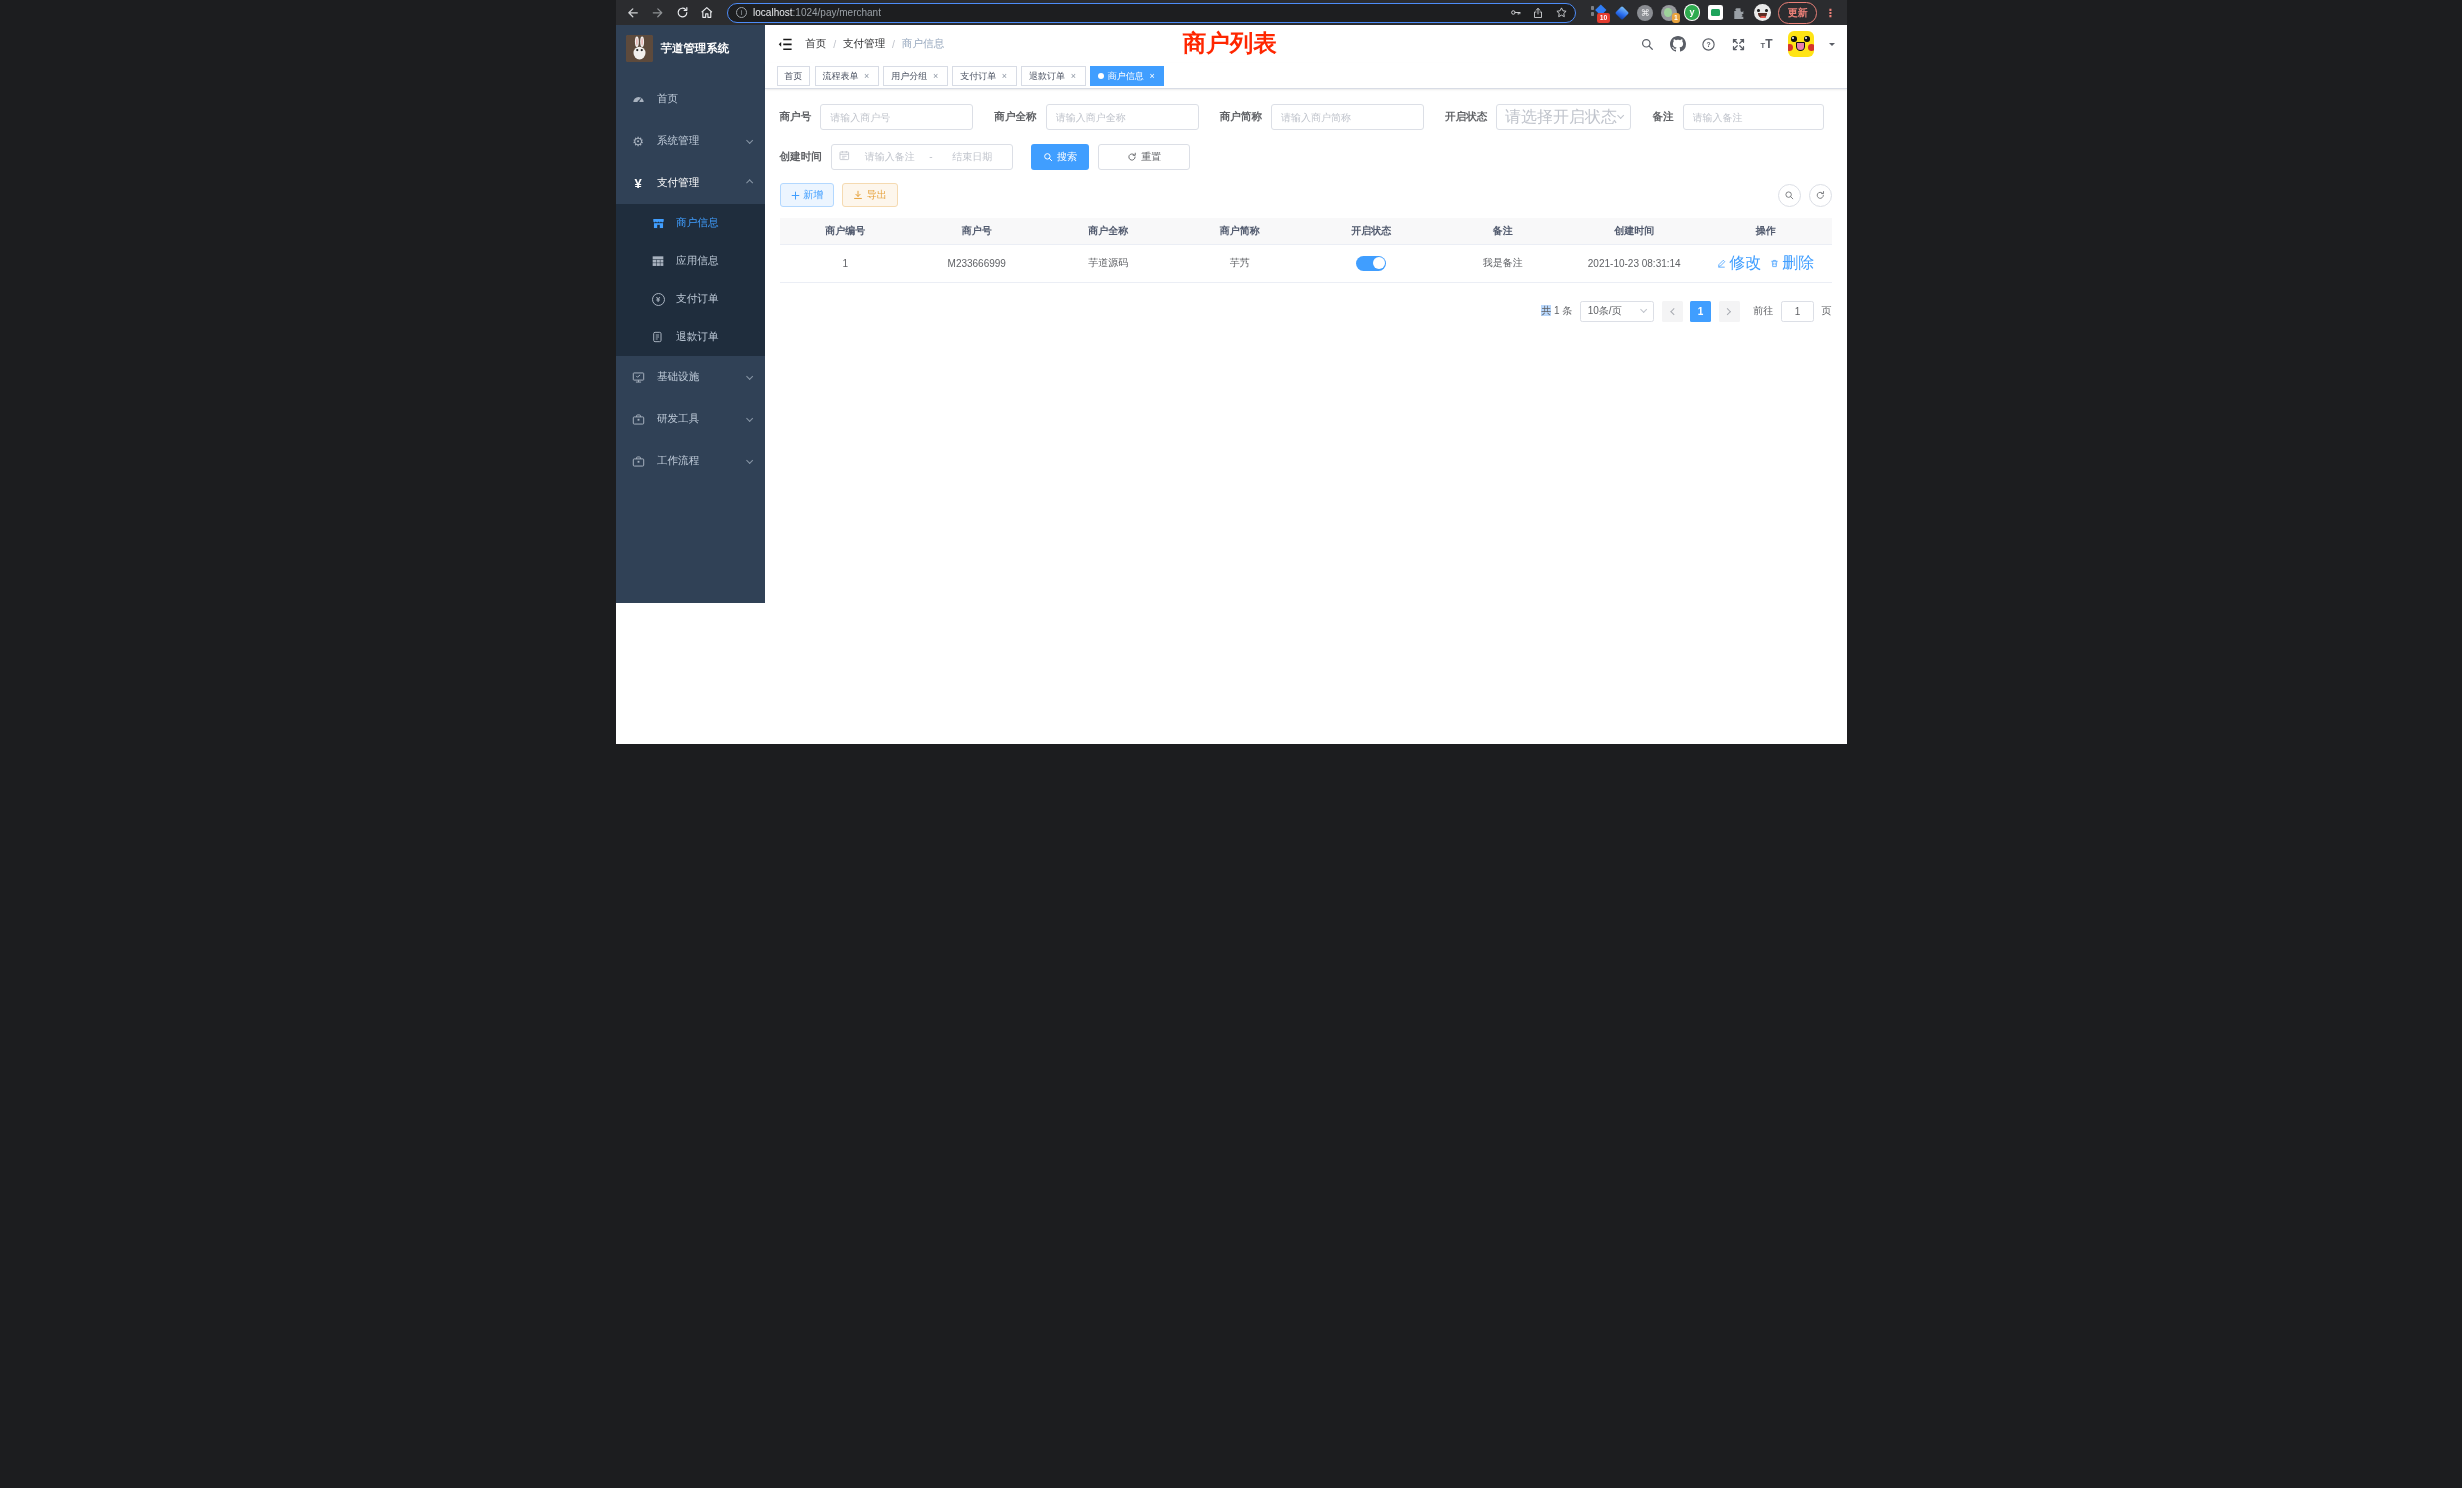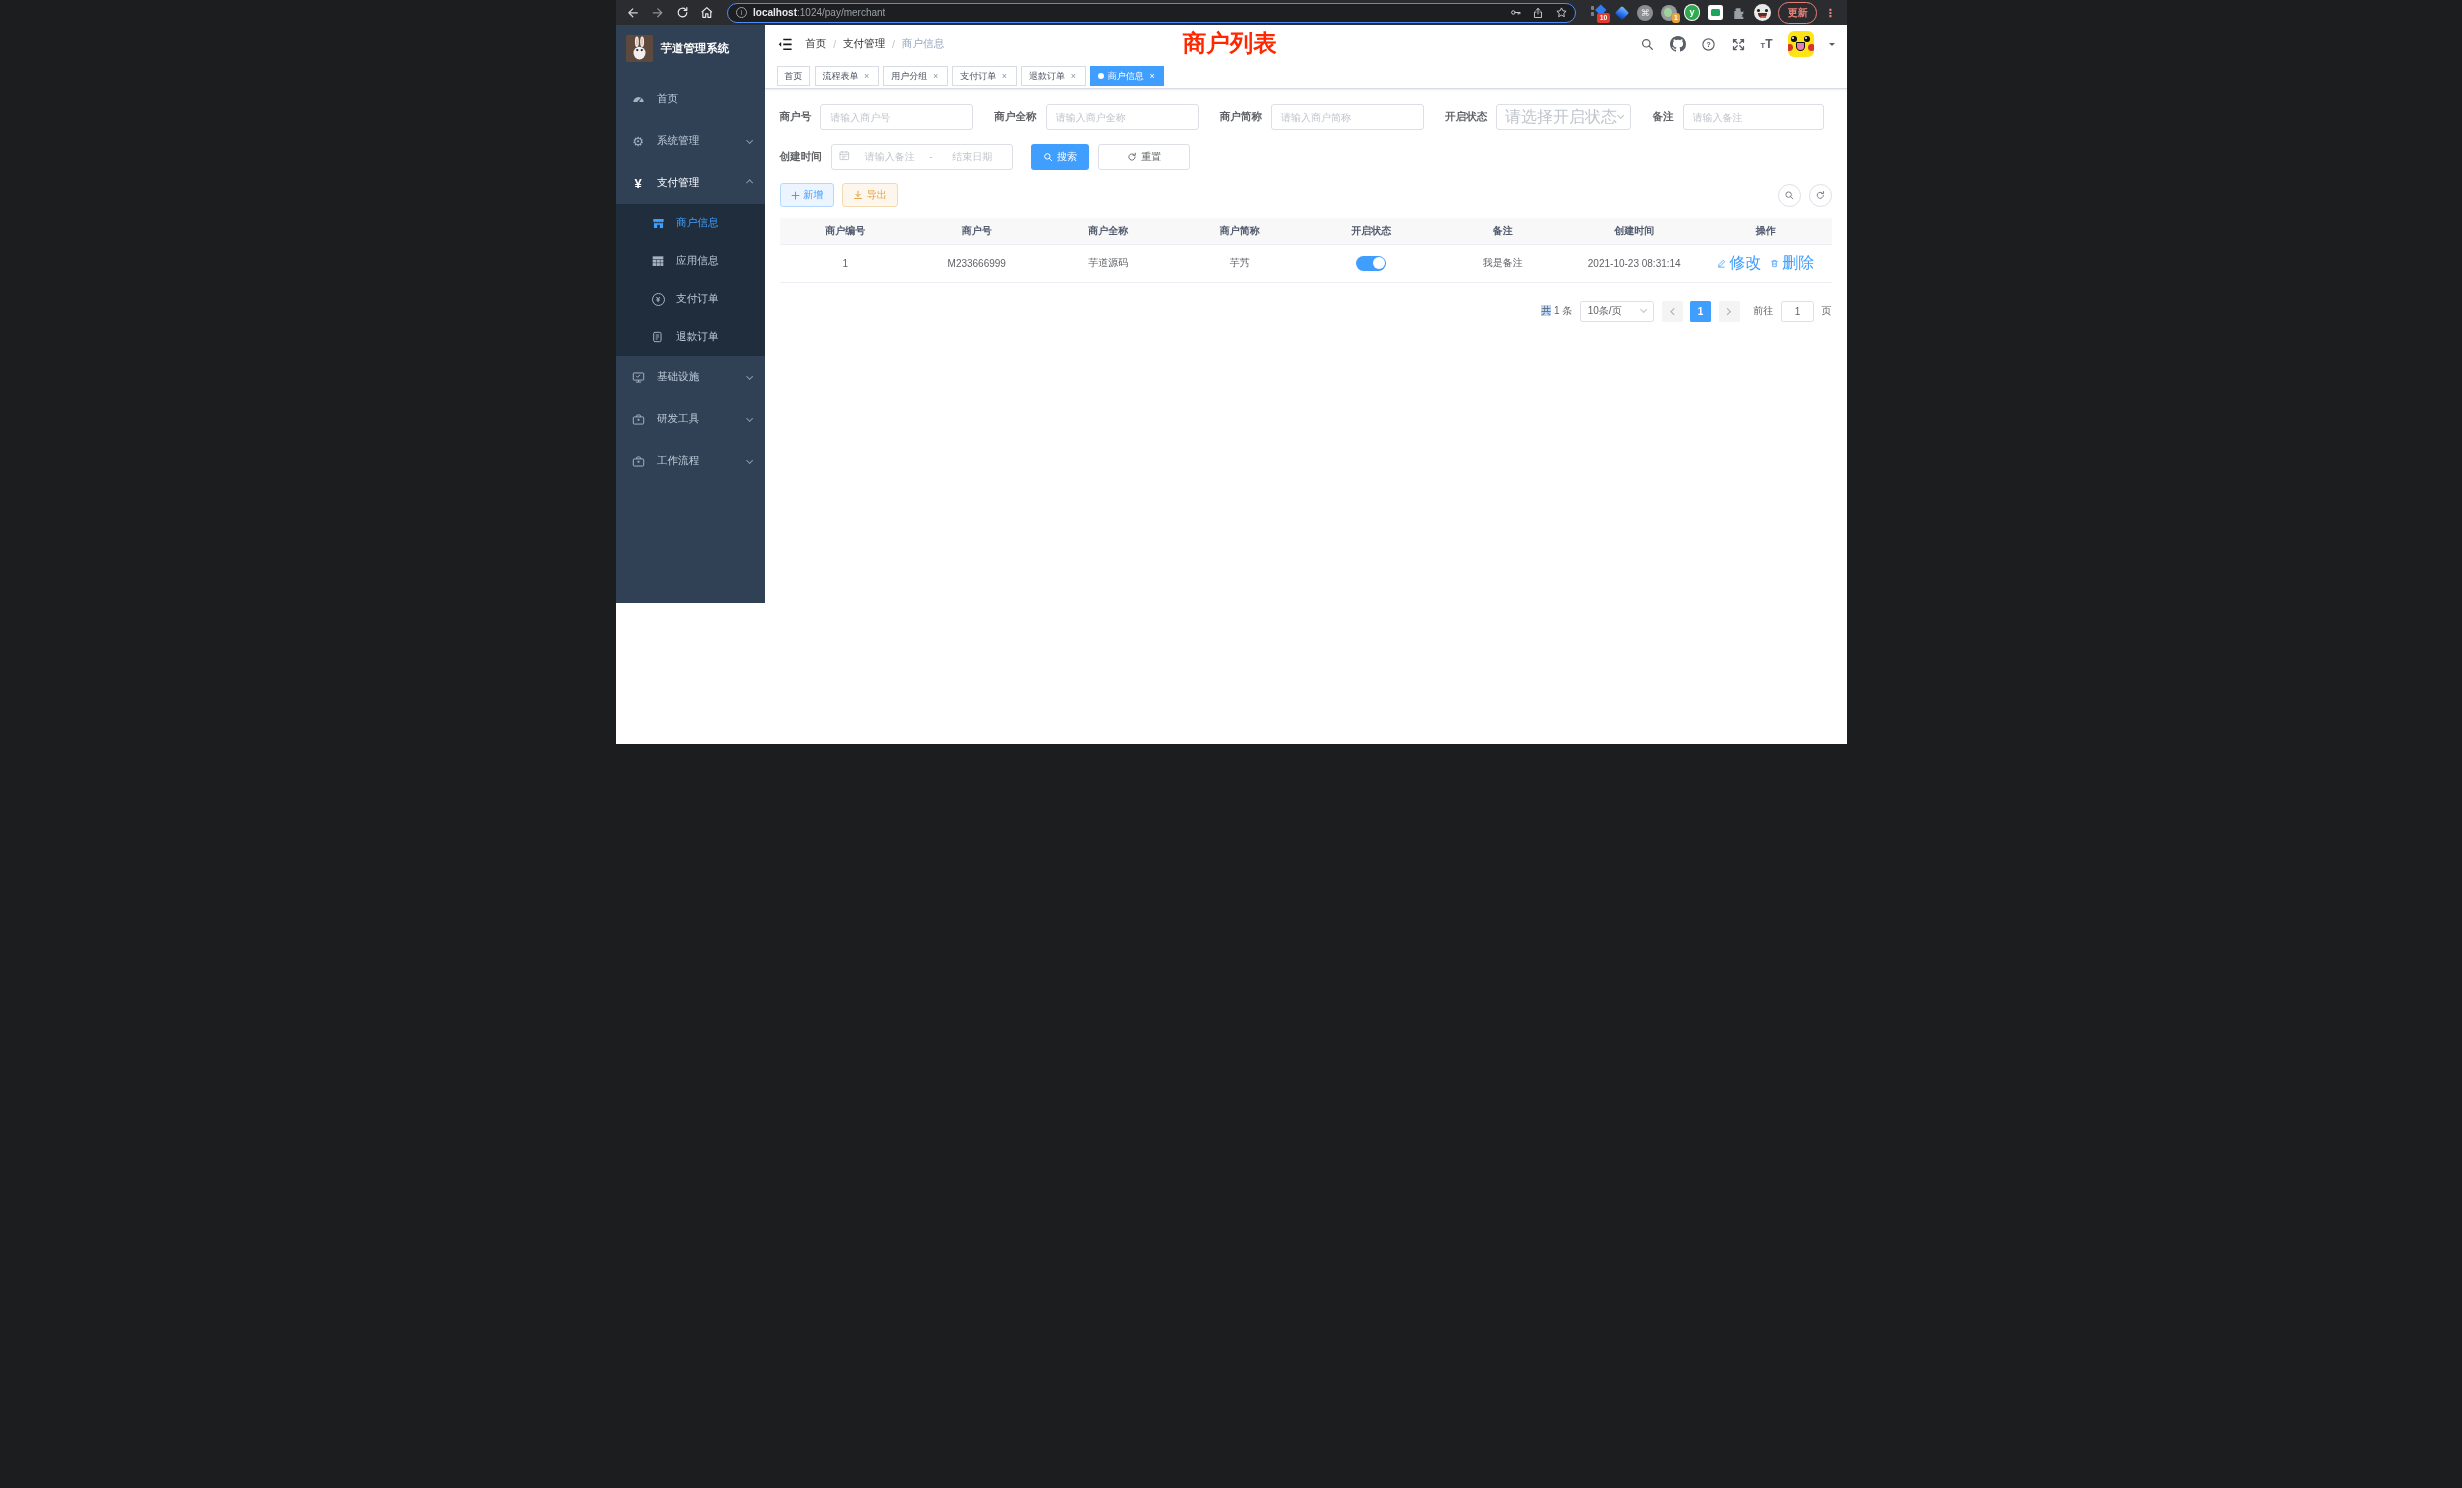--- a/index.html
+++ b/index.html
@@ -6,21 +6,21 @@
   html,body { background:#1c1d1f; font-family:"Liberation Sans","DejaVu Sans",sans-serif; }
   .page { width:1231px; height:744px; margin:0 auto; background:#fff; position:relative; overflow:hidden; }
 
   
   .chrome { height:25px; background:#2b2c2f; display:flex; align-items:center; padding:0 7.6px; gap:4.5px; }
   .navbtn { width:20px; height:20px; display:flex; align-items:center; justify-content:center; border-radius:50%; flex:none; cursor:pointer; }
   .urlbar { flex:1; height:20px; margin:0 6px; background:#1d1e20; border:1.5px solid #4d8cf8; border-radius:10.6px; display:flex; align-items:center; padding:0 7.6px; gap:6px; min-width:0; }
   .info-ic { width:11.4px; height:11.4px; border:0.9px solid #9aa0a6; border-radius:50%; color:#9aa0a6; font-size:7.6px; display:flex; align-items:center; justify-content:center; flex:none; }
   .info-ic::before { content:"i"; }
   .url-text { font-size:10px; white-space:nowrap; overflow:hidden; }
-  .url-host { color:#e8eaed; font-weight:700; }
+  .url-host { color:#e8eaed; font-weight:400; }
   .url-path { color:#9aa0a6; }
   .pill-right { margin-left:auto; display:flex; align-items:center; gap:10.6px; }
   .ext-area { display:flex; align-items:center; gap:6.8px; padding:0 3px; }
   .ext { width:16.7px; height:16.7px; position:relative; display:flex; align-items:center; justify-content:center; cursor:pointer; }
   .badge { position:absolute; right:-3px; bottom:-2.3px; background:#e33b2e; color:#fff; font-size:6.8px; line-height:1; padding:1.5px 2.3px; border-radius:2.3px; font-weight:700; }
   .badge.orange { background:#e8a33d; border-radius:3px; }
   .diamond { width:7.6px; height:7.6px; background:#2f7df6; transform:rotate(45deg); }
   .mini-sq { position:absolute; left:0.8px; top:2.3px; width:3.8px; height:3.8px; background:#7d8084; border-radius:0.8px; }
   .mini-sq.b2 { top:8.3px; }
   .kite { width:10px; height:10px; background:linear-gradient(160deg,#7ec3f7 0%,#2a6df0 60%,#123f9e 100%); transform:rotate(45deg); border-radius:1.5px; }

